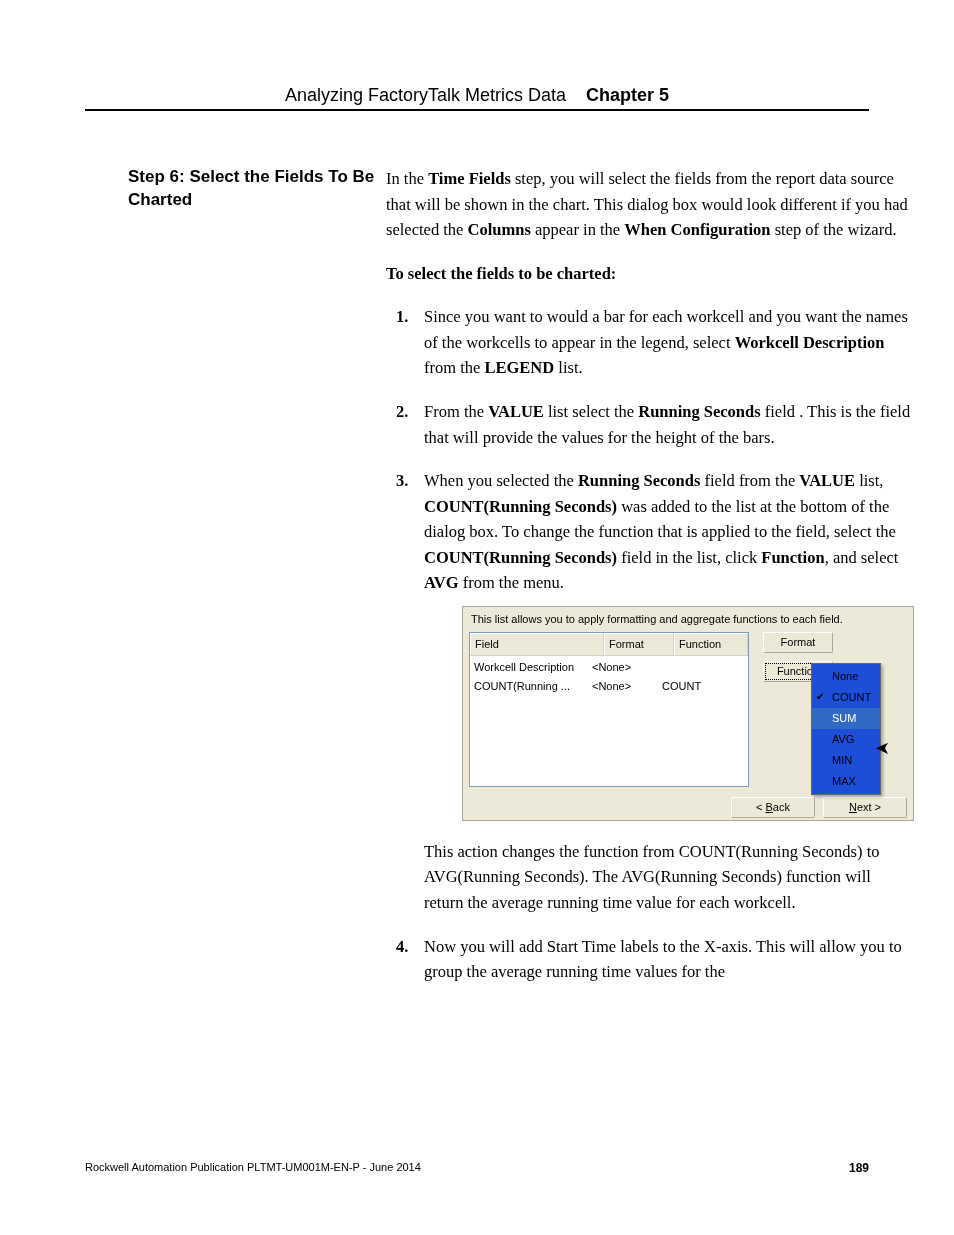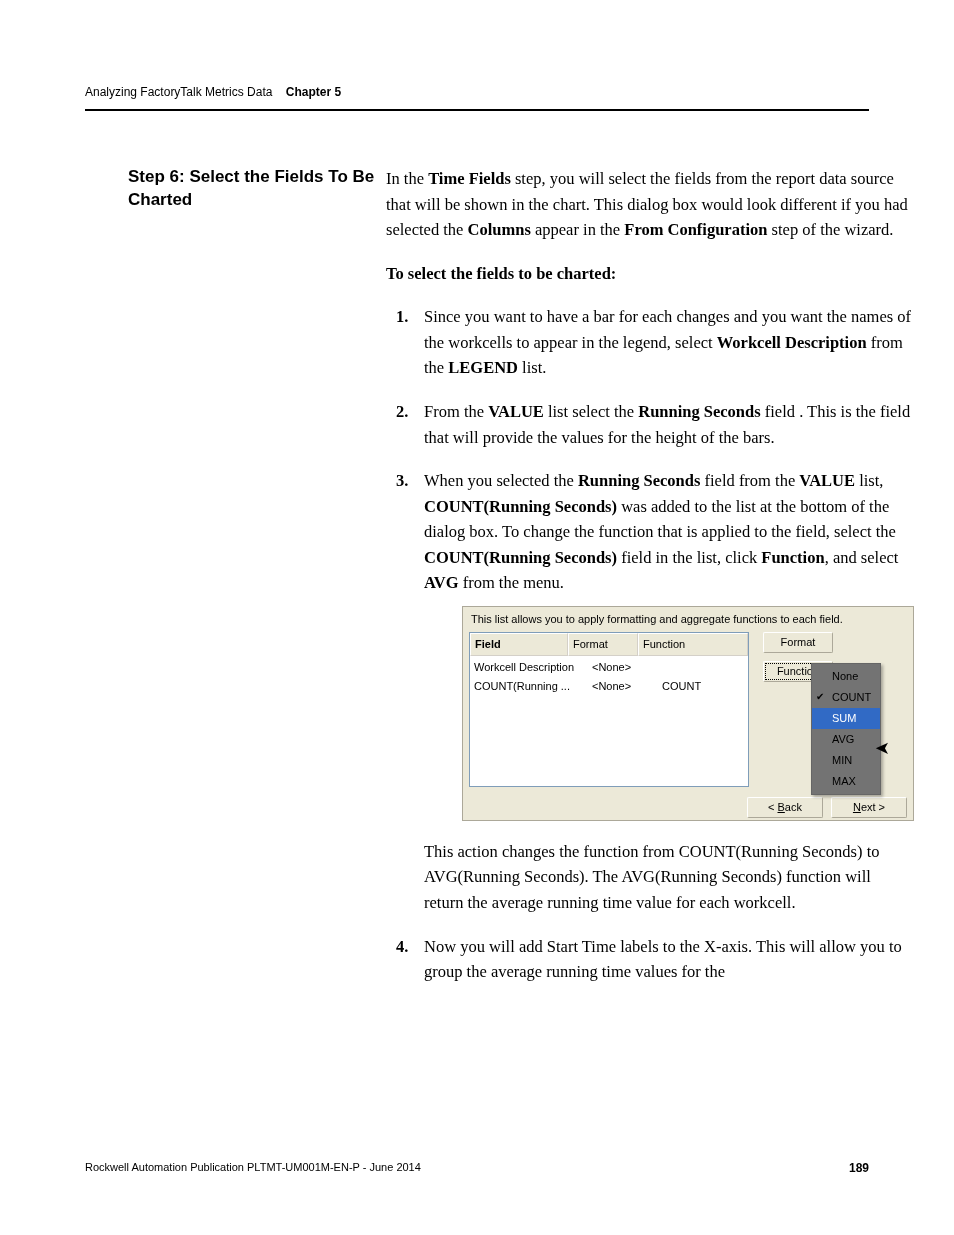--- a/index.html
+++ b/index.html
@@ -10,24 +10,24 @@
     color: #000;
   }
   .page {
     width: 954px;
     height: 1235px;
     position: relative;
     box-sizing: border-box;
     padding: 85px 85px 40px 85px;
   }
   .header {
-    text-align: left;
+    text-align: center;
     font-family: Arial, Helvetica, sans-serif;
-    font-size: 12px;
-    padding-bottom: 10px;
+    font-size: 18px;
+    padding-bottom: 3px;
     border-bottom: 2px solid #000;
   }
   .header .chapter { font-weight: bold; }
   .content {
     margin-top: 55px;
     display: flex;
   }
   .sidecol {
     width: 250px;
     flex-shrink: 0;
@@ -91,21 +91,21 @@
     font-size: 11px;
   }
   .lb-head div {
     border: 1px solid #d4d0c8;
     border-top: 1px solid #fff;
     border-left: 1px solid #fff;
     background: #ece9d8;
     padding: 2px 4px;
     box-sizing: border-box;
   }
-  .lb-head .c1 { width: 98px; font-weight: bold; }
+  .lb-head .c1 { width: 134px; }
   .lb-head .c2 { width: 70px; }
   .lb-head .c3 { flex: 1; }
   .lb-body { padding: 2px 0; }
   .lb-row { display: flex; font-size: 11px; }
   .lb-row div { padding: 1px 4px; box-sizing: border-box; }
   .lb-row .c1 { width: 118px; white-space: nowrap; overflow: hidden; }
   .lb-row .c2 { width: 70px; }
   .lb-row .c3 { flex: 1; }
   .btncol { margin-left: 14px; }
   .winbtn {
@@ -122,21 +122,21 @@
     margin-bottom: 8px;
     font-size: 11px;
     box-sizing: border-box;
   }
   .winbtn.focus { outline: 1px dotted #000; outline-offset: -3px; }
   .menu {
     position: absolute;
     left: 348px;
     top: 56px;
     width: 68px;
-    background: #737373;
+    background: #1d4ed8;
     border: 1px solid #666;
     box-shadow: 2px 2px 3px rgba(0,0,0,0.3);
     font-size: 11px;
     padding: 2px 0;
   }
   .menu .mi { padding: 2px 6px 2px 20px; position: relative; }
   .menu .mi.checked::before {
     content: "✔";
     position: absolute;
     left: 4px;
@@ -151,21 +151,21 @@
     font-size: 18px;
     color: #000;
     transform: scaleX(-1);
   }
   .navbtns {
     display: flex;
     justify-content: flex-end;
     gap: 8px;
     padding: 4px 6px 2px 6px;
   }
-  .navbtns .winbtn { margin-bottom: 0; width: 76px; }
+  .navbtns .winbtn { margin-bottom: 0; width: 84px; }
   .navbtns .winbtn .u { text-decoration: underline; }
   .footer {
     position: absolute;
     bottom: 60px;
     left: 85px;
     right: 85px;
     display: flex;
     justify-content: space-between;
     font-family: Arial, Helvetica, sans-serif;
     font-size: 11px;
@@ -181,29 +181,29 @@
     <span>Analyzing FactoryTalk Metrics Data</span>
     &nbsp;&nbsp;
     <span class="chapter">Chapter 5</span>
   </div>
 
   <div class="content">
     <div class="sidecol">Step 6: Select the Fields To Be Charted</div>
     <div class="maincol">
 
       <p>
-        <span>In the </span><span class="b">Time Fields</span><span> step, you will select the fields from the report data source that will be shown in the chart. This dialog box would look different if you had selected the </span><span class="b">Columns</span><span> appear in the </span><span class="b">From Configuration</span><span> step of the wizard.</span>
+        <span>In the </span><span class="b">Time Fields</span><span> step, you will select the fields from the report data source that will be shown in the chart. This dialog box would look different if you had selected the </span><span class="b">Columns</span><span> appear in the </span><span class="b">When Configuration</span><span> step of the wizard.</span>
       </p>
 
       <p class="instr-title">To select the fields to be charted:</p>
 
       <ol class="steps">
         <li>
           <span class="num">1.</span>
-          <span>Since you want to have a bar for each changes and you want the names of the workcells to appear in the legend, select </span><span class="b">Workcell Description</span><span> from the </span><span class="b">LEGEND</span><span> list.</span>
+          <span>Since you want to would a bar for each workcell and you want the names of the workcells to appear in the legend, select </span><span class="b">Workcell Description</span><span> from the </span><span class="b">LEGEND</span><span> list.</span>
         </li>
         <li>
           <span class="num">2.</span>
           <span>From the </span><span class="b">VALUE</span><span> list select the </span><span class="b">Running Seconds</span><span> field . This is the field that will provide the values for the height of the bars.</span>
         </li>
         <li>
           <span class="num">3.</span>
           <span>When you selected the </span><span class="b">Running Seconds</span><span> field from the </span><span class="b">VALUE</span><span> list, </span><span class="b">COUNT(Running Seconds)</span><span> was added to the list at the bottom of the dialog box. To change the function that is applied to the field, select the </span><span class="b">COUNT(Running Seconds)</span><span> field in the list, click </span><span class="b">Function</span><span>, and select </span><span class="b">AVG</span><span> from the menu.</span>
 
           

